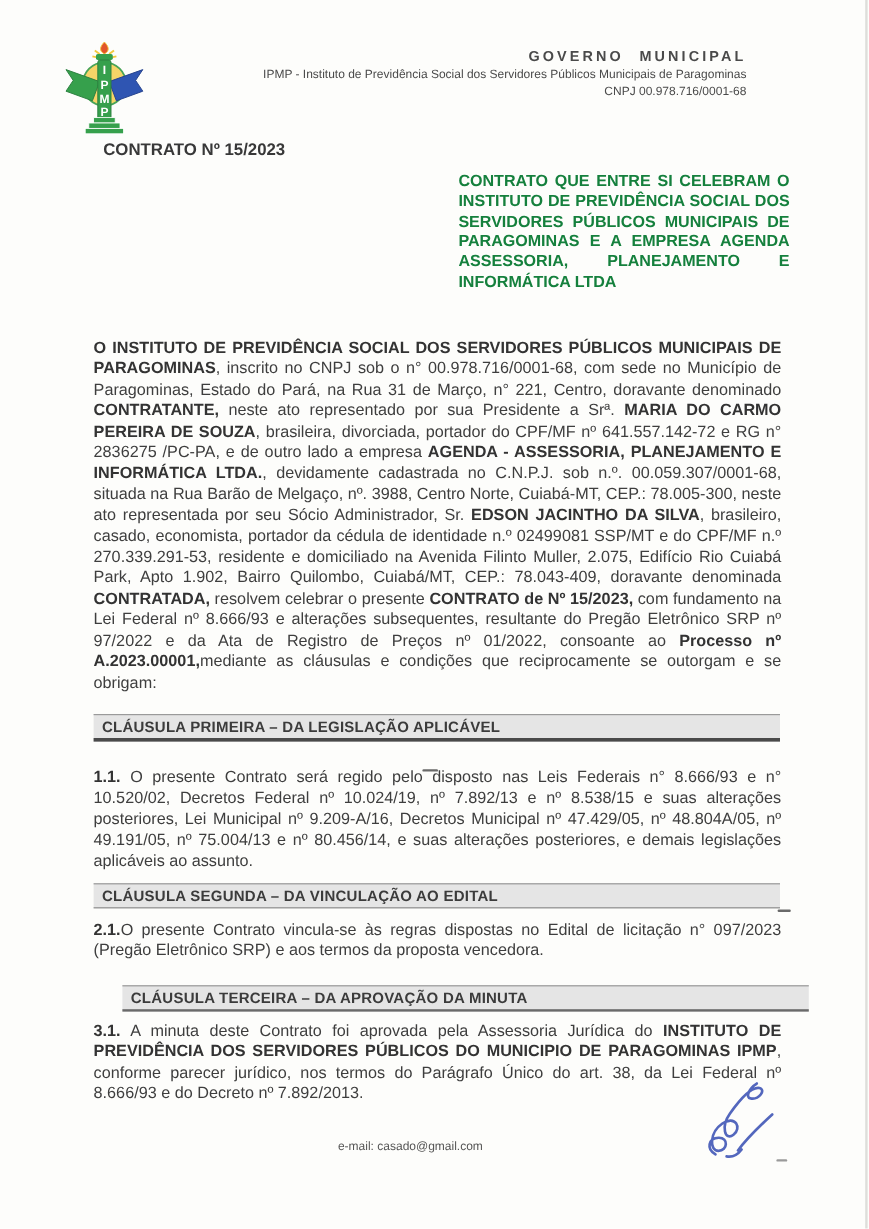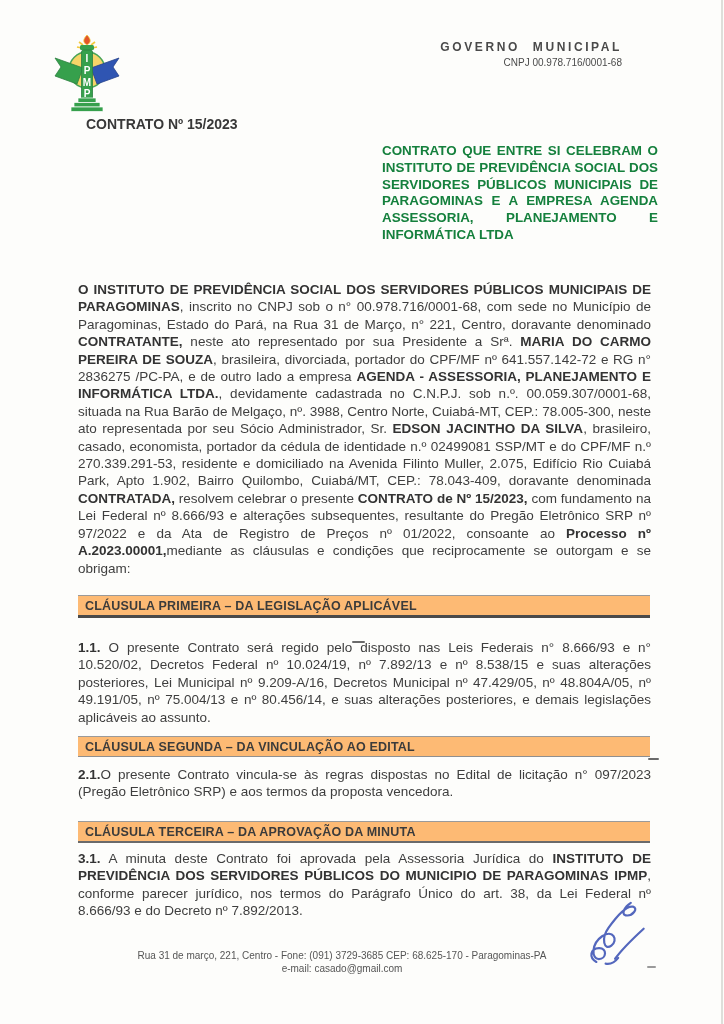--- a/index.html
+++ b/index.html
@@ -29,27 +29,27 @@
   .preamble, .clause-body {
     position:absolute; left:78px; width:573px;
     font-size:13.5px; line-height:17.4px; text-align:justify;
   }
   .preamble { top:281px; }
   .b { font-weight:bold; color:#333333; }
   .tab { }
 
   .banner {
     position:absolute; left:78px; width:572px; box-sizing:border-box;
-    background:#fdba74; color:#3b3b3b; font-weight:bold; font-size:12.5px;
+    background:#e5e5e5; color:#3b3b3b; font-weight:bold; font-size:12.5px;
     letter-spacing:0.2px; padding:3px 2px 2px 7px;
     border-top:1px solid #9a9a9a;
   }
   .banner1 { top:595px; border-bottom:3px solid #4a4a4a; }
   .banner2 { top:736px; border-bottom:1px solid #8f8f8f; }
-  .banner3 { top:821px; border-bottom:2px solid #6a6a6a; }
+  .banner3 { top:821px; border-bottom:2px solid #6a6a6a;margin-left:24px; }
   .body1 { top:639px; }
   .body2 { top:766px; }
   .body3 { top:850px; }
 
   .footer {
     position:absolute; left:80px; top:949px; width:524px;
     text-align:center; font-size:10px; line-height:13px; color:#555555;
   }
 
   .signature { position:absolute; left:580px; top:893px; transform:rotate(-16deg); }
@@ -95,40 +95,40 @@
         <text x="35" y="28">I</text>
         <text x="35" y="40">P</text>
         <text x="35" y="52">M</text>
         <text x="35" y="63">P</text>
       </g>
     </svg>
   </div>
 
   <div class="header-text">
     <div class="gov">GOVERNO MUNICIPAL</div>
+    <div class="sub">IPMP - Instituto de Previdência Social dos Servidores Públicos Municipais de Paragominas</div>
     <div class="sub">CNPJ 00.978.716/0001-68</div>
   </div>
 
   <div class="contract-number">CONTRATO Nº 15/2023</div>
 
   <div class="epigraph">CONTRATO QUE ENTRE SI CELEBRAM O INSTITUTO DE PREVIDÊNCIA SOCIAL DOS SERVIDORES PÚBLICOS MUNICIPAIS DE PARAGOMINAS E A EMPRESA AGENDA ASSESSORIA, PLANEJAMENTO E INFORMÁTICA LTDA</div>
 
   <div class="preamble"><span class="b">O INSTITUTO DE PREVIDÊNCIA SOCIAL DOS SERVIDORES PÚBLICOS MUNICIPAIS DE PARAGOMINAS</span><span class="">, inscrito no CNPJ sob o n° 00.978.716/0001-68, com sede no Município de Paragominas, Estado do Pará, na Rua 31 de Março, n° 221, Centro, doravante denominado </span><span class="b">CONTRATANTE,</span><span class=""> neste ato representado por sua Presidente a Srª. </span><span class="b">MARIA DO CARMO PEREIRA DE SOUZA</span><span class="">, brasileira, divorciada, portador do CPF/MF nº 641.557.142-72 e RG n° 2836275 /PC-PA, e de outro lado a empresa </span><span class="b">AGENDA - ASSESSORIA, PLANEJAMENTO E INFORMÁTICA LTDA.</span><span class="">, devidamente cadastrada no C.N.P.J. sob n.º. 00.059.307/0001-68, situada na Rua Barão de Melgaço, nº. 3988, Centro Norte, Cuiabá-MT, CEP.: 78.005-300, neste ato representada por seu Sócio Administrador, Sr. </span><span class="b">EDSON JACINTHO DA SILVA</span><span class="">, brasileiro, casado, economista, portador da cédula de identidade n.º 02499081 SSP/MT e do CPF/MF n.º 270.339.291-53, residente e domiciliado na Avenida Filinto Muller, 2.075, Edifício Rio Cuiabá Park, Apto 1.902, Bairro Quilombo, Cuiabá/MT, CEP.: 78.043-409, doravante denominada </span><span class="b">CONTRATADA,</span><span class=""> resolvem celebrar o presente </span><span class="b">CONTRATO de Nº 15/2023,</span><span class=""> com fundamento na Lei Federal nº 8.666/93 e alterações subsequentes, resultante do Pregão Eletrônico SRP nº 97/2022 e da Ata de Registro de Preços nº 01/2022, consoante ao </span><span class="b">Processo nº A.2023.00001,</span><span class="">mediante as cláusulas e condições que reciprocamente se outorgam e se obrigam:</span></div>
 
   <div class="banner banner1">CLÁUSULA PRIMEIRA – DA LEGISLAÇÃO APLICÁVEL</div>
   <div class="clause-body body1"><span class="b">1.1.</span><span class=""> O presente Contrato será regido pelo disposto nas Leis Federais n° 8.666/93 e n° 10.520/02, Decretos Federal nº 10.024/19, nº 7.892/13 e nº 8.538/15 e suas alterações posteriores, Lei Municipal nº 9.209-A/16, Decretos Municipal nº 47.429/05, nº 48.804A/05, nº 49.191/05, nº 75.004/13 e nº 80.456/14, e suas alterações posteriores, e demais legislações aplicáveis ao assunto.</span></div>
 
   <div class="banner banner2">CLÁUSULA SEGUNDA – DA VINCULAÇÃO AO EDITAL</div>
   <div class="clause-body body2"><span class="b tab">2.1.</span><span class="">O presente Contrato vincula-se às regras dispostas no Edital de licitação n° 097/2023 (Pregão Eletrônico SRP) e aos termos da proposta vencedora.</span></div>
 
   <div class="banner banner3">CLÁUSULA TERCEIRA – DA APROVAÇÃO DA MINUTA</div>
   <div class="clause-body body3"><span class="b">3.1.</span><span class=""> A minuta deste Contrato foi aprovada pela Assessoria Jurídica do </span><span class="b">INSTITUTO DE PREVIDÊNCIA DOS SERVIDORES PÚBLICOS DO MUNICIPIO DE PARAGOMINAS IPMP</span><span class="">, conforme parecer jurídico, nos termos do Parágrafo Único do art. 38, da Lei Federal nº 8.666/93 e do Decreto nº 7.892/2013.</span></div>
 
   <div class="footer">
-    <div>Rua 31 de março, 221, Centro - Fone: (091) 3729-3685 CEP: 68.625-170 - Paragominas-PA</div>
     <div>e-mail: casado@gmail.com</div>
   </div>
 
   <div class="signature">
     <svg viewBox="0 0 80 80" width="84" height="84">
       <g fill="none" stroke="#3c52b4" stroke-width="2.1" stroke-linecap="round" opacity="0.88">
         <path d="M10,58 C4,52 8,44 16,46 C24,48 20,58 13,56 C6,54 10,40 22,36 C34,32 36,44 28,47 C20,50 20,38 30,30 C40,22 52,14 58,17 C63,20 55,26 49,23 C45,21 50,15 57,13"></path>
         <path d="M28,60 C38,52 50,46 62,40"></path>
         <path d="M18,62 C22,64 27,63 31,60"></path>
       </g>

